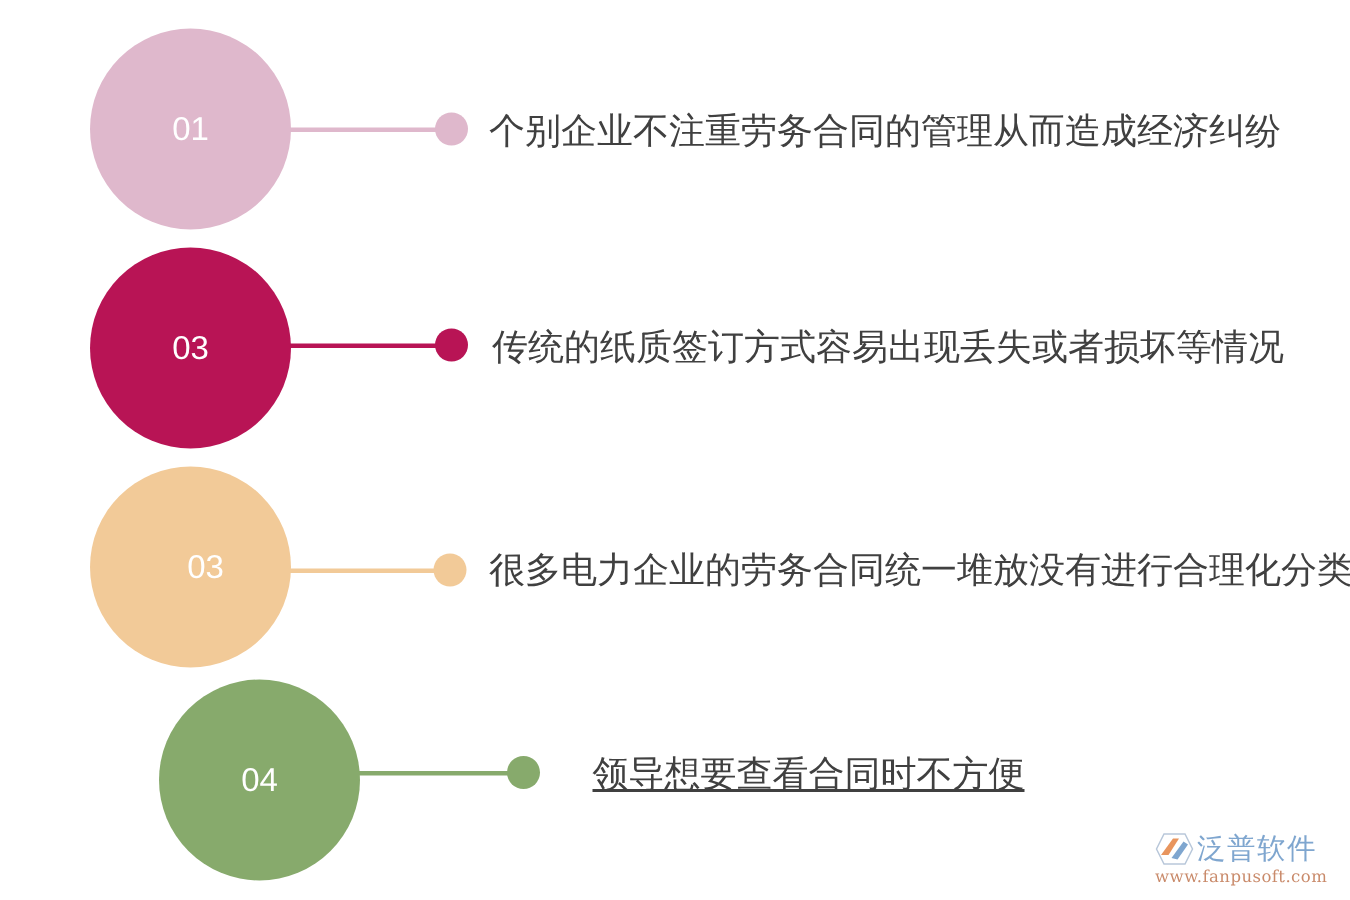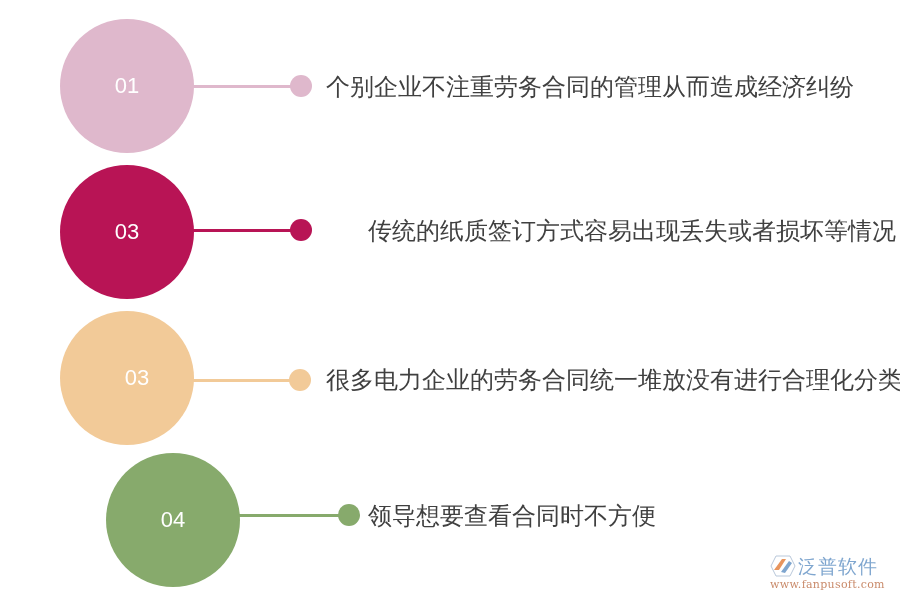--- a/index.html
+++ b/index.html
@@ -98,39 +98,39 @@
   <div class="dot" style="left:290px; top:75px; background:#dfb8cc;"></div>
   <div class="label" style="left:326px; top:75px;">个别企业不注重劳务合同的管理从而造成经济纠纷</div>
 </div>
 
 <div class="item" style="top:0;">
   <div class="circle" style="left:60px; top:165px; background:#b81455;">
     <span>03</span>
   </div>
   <div class="connector" style="left:193px; top:229px; width:110px; background:#b81455;"></div>
   <div class="dot" style="left:290px; top:219px; background:#b81455;"></div>
-  <div class="label" style="left:328px; top:219px;margin-left:40px;">传统的纸质签订方式容易出现丢失或者损坏等情况</div>
+  <div class="label" style="left:328px; top:219px;">传统的纸质签订方式容易出现丢失或者损坏等情况</div>
 </div>
 
 <div class="item" style="top:0;">
   <div class="circle" style="left:60px; top:311px; background:#f2ca98;">
     <span style="margin-left:20px;text-align:center;">03</span>
   </div>
   <div class="connector" style="left:193px; top:379px; width:110px; background:#f2ca98;"></div>
   <div class="dot" style="left:289px; top:369px; background:#f2ca98;"></div>
   <div class="label" style="left:326px; top:368px;">很多电力企业的劳务合同统一堆放没有进行合理化分类</div>
 </div>
 
 <div class="item" style="top:0;margin-left:48px;">
   <div class="circle" style="left:58px; top:453px; background:#87aa6c;">
     <span>04</span>
   </div>
   <div class="connector" style="left:190px; top:514px; width:112px; background:#87aa6c;"></div>
   <div class="dot" style="left:290px; top:504px; background:#87aa6c;"></div>
-  <div class="label" style="left:320px; top:504px;">领导想要查看合同时不方便</div>
+  <div class="label" style="left:347px; top:504px;text-decoration:underline;">领导想要查看合同时不方便</div>
 </div>
 
 <div class="logo">
   <span class="logo-icon">
     <svg width="26" height="22" viewBox="0 0 26 22">
       <polygon points="6,1 20,1 25,11 20,21 6,21 1,11" fill="#ffffff" stroke="#b9c8da" stroke-width="1"></polygon>
       <path d="M4,15 L12,4 L16,4 L9,15 Z" fill="#e8955e"></path>
       <path d="M11,17 L19,6 L22,8 L15,18 Z" fill="#7fa6cf"></path>
     </svg>
   </span>

